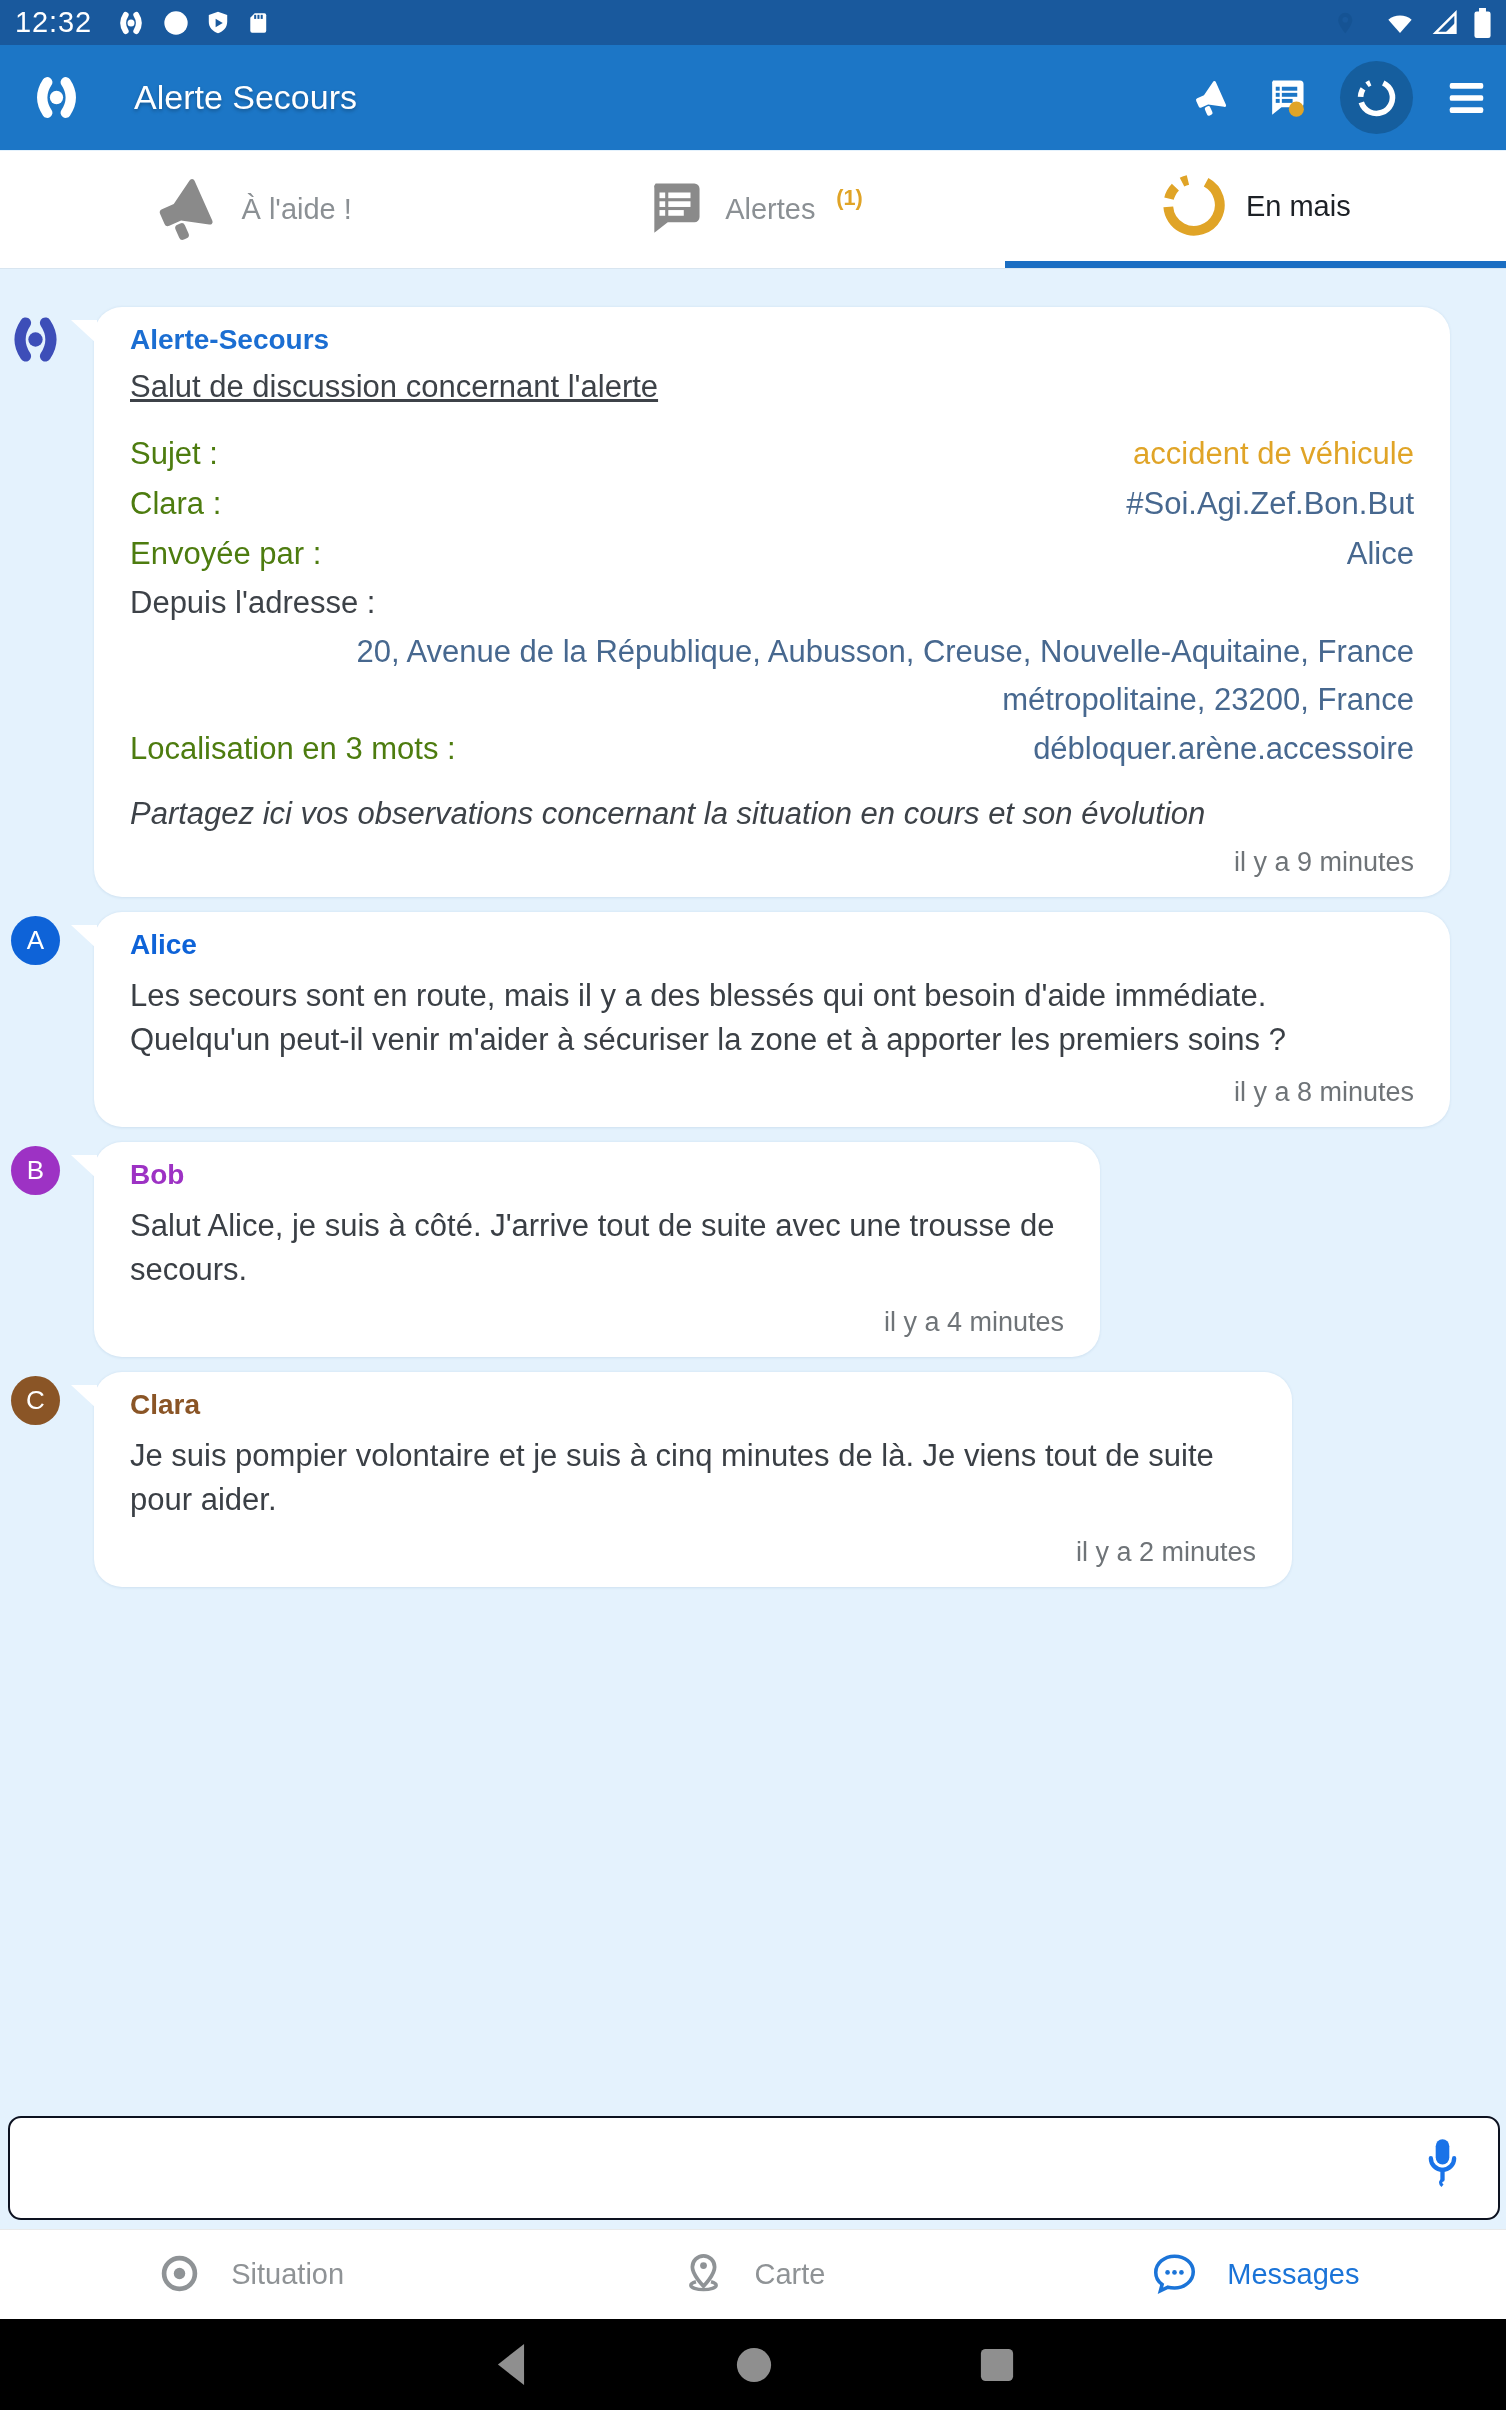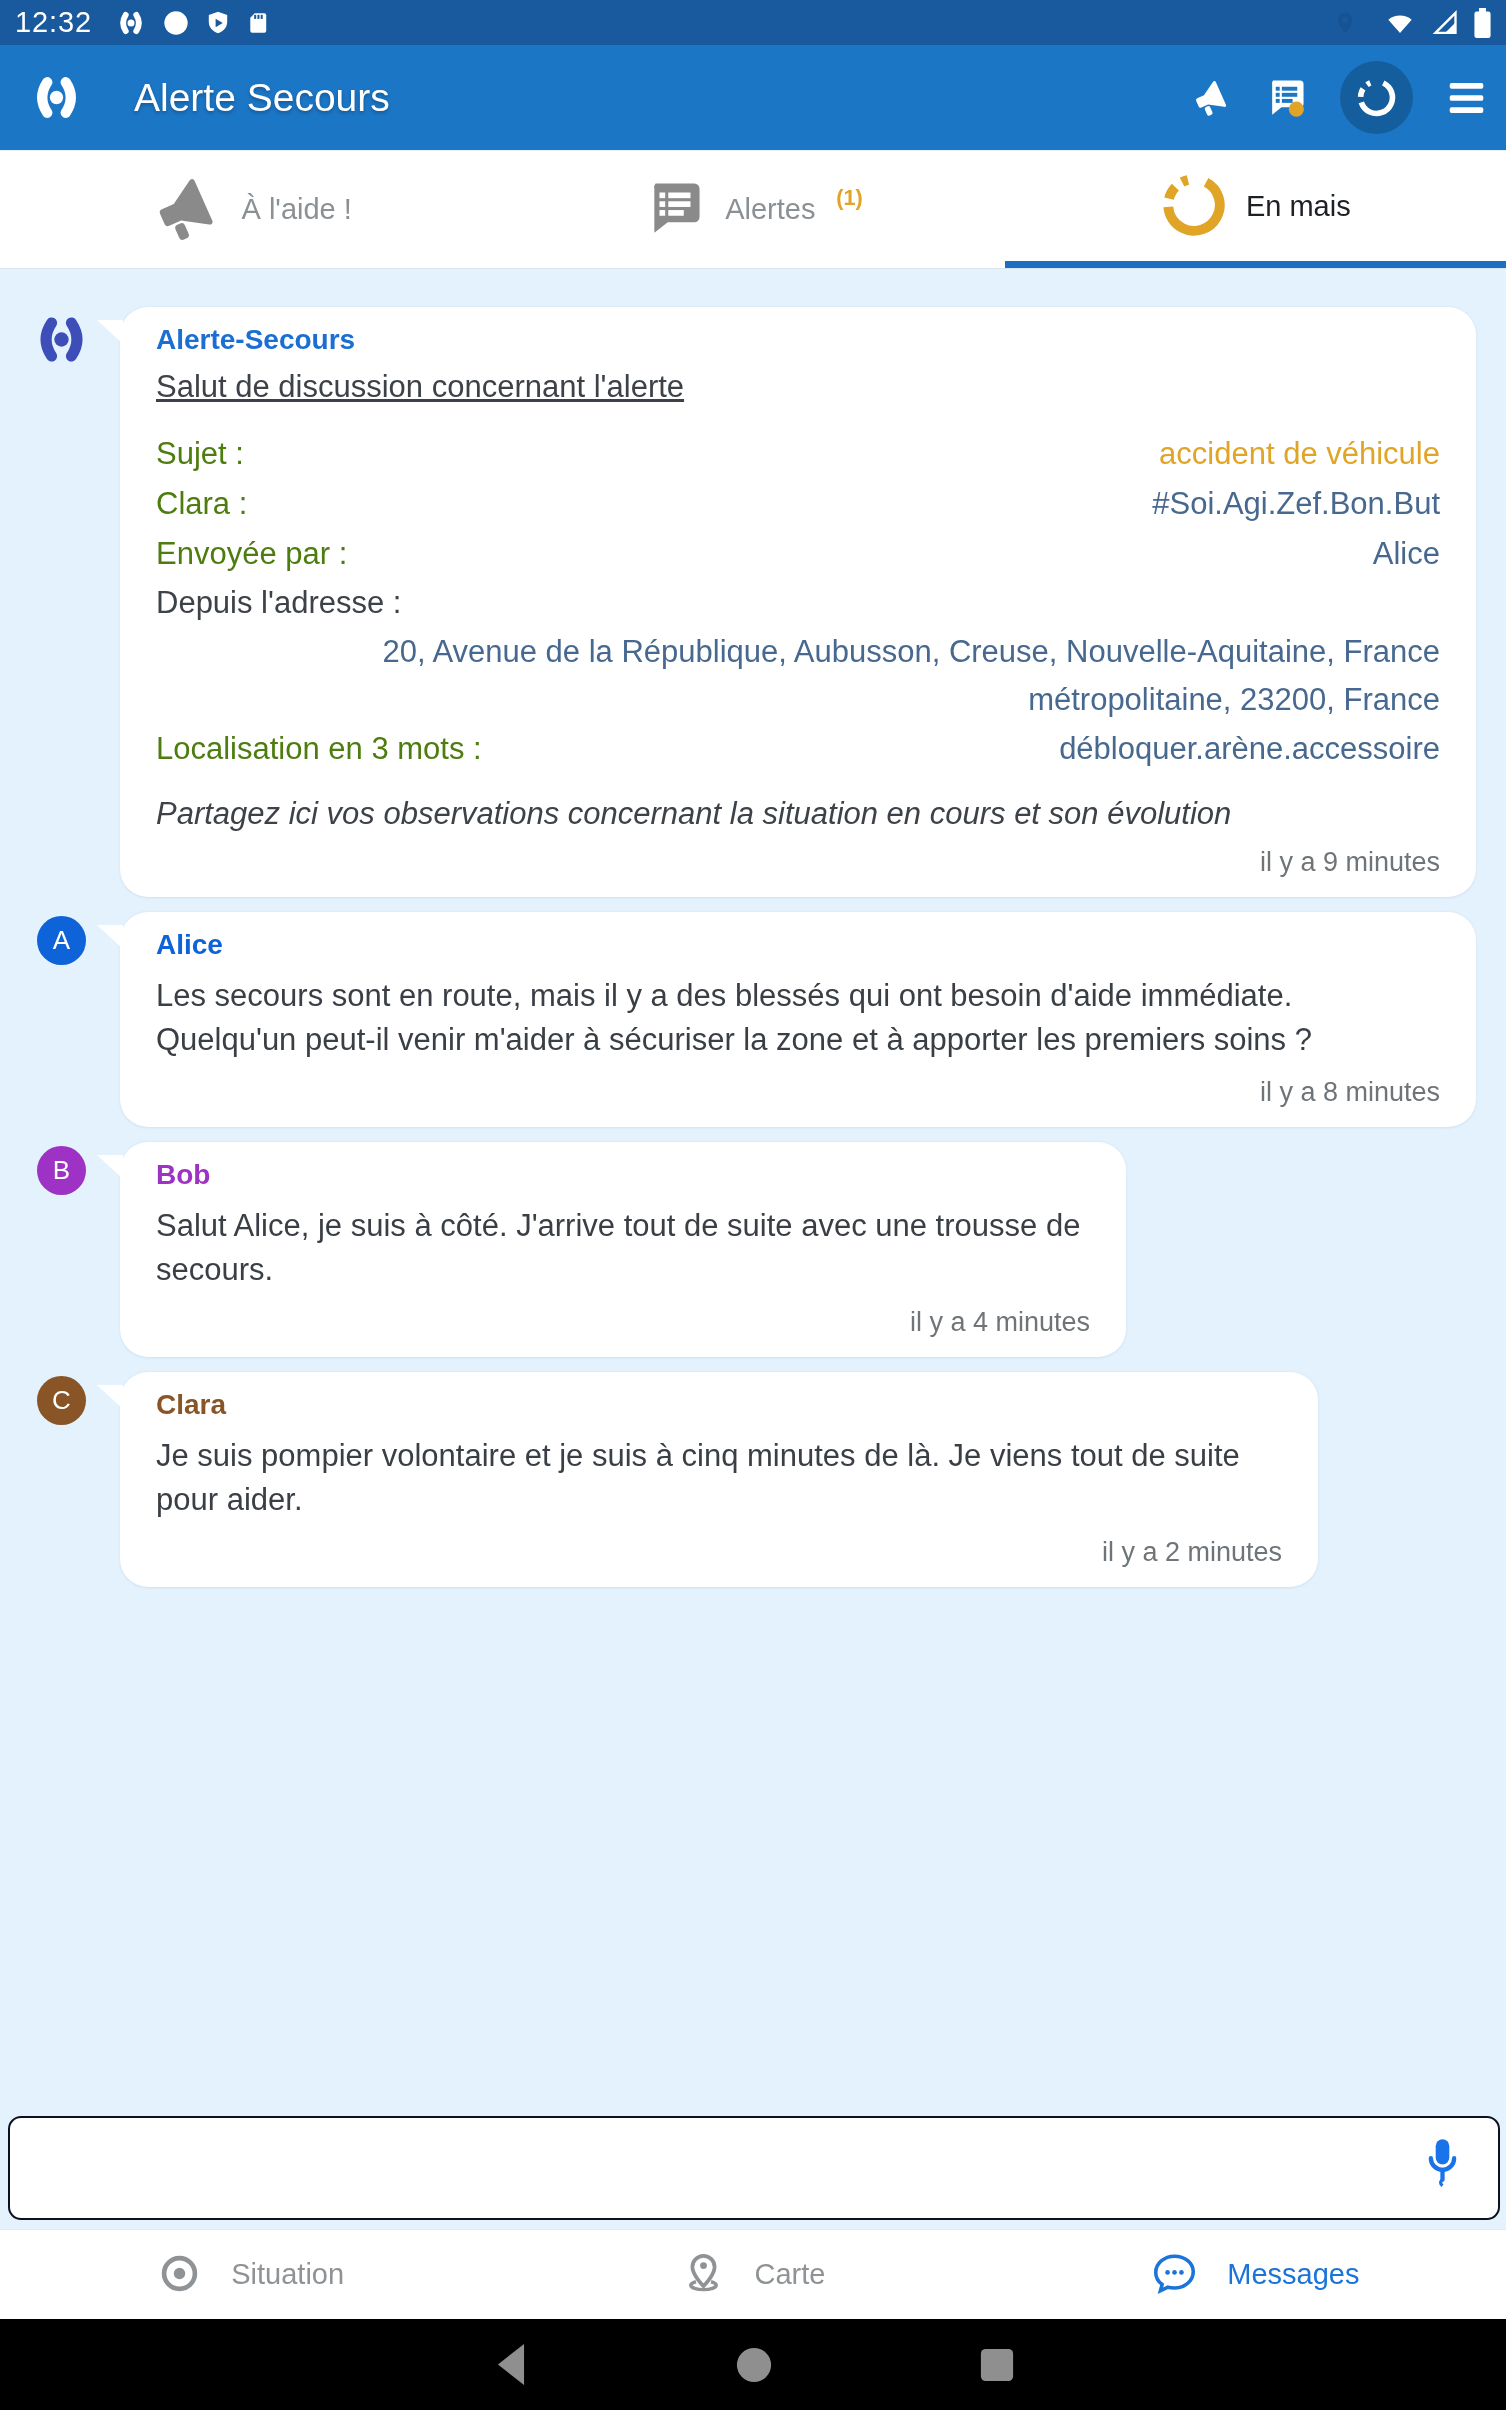--- a/index.html
+++ b/index.html
@@ -17,38 +17,38 @@
   .status-time{font-size:29px;letter-spacing:0.9px;margin-right:22.6px;}
   .sb-ico{display:inline-flex;margin-right:15px;align-items:center;}
   .sb-right{margin-left:auto;display:flex;align-items:center;gap:13px;}
   
   .app-bar{
     position:absolute;left:0;top:45px;width:1507px;height:105px;
     background:#1c76c6;display:flex;align-items:center;
     padding:0 19px;box-sizing:border-box;
   }
   .app-logo{width:49px;height:49px;margin-left:13px;margin-right:53px;display:flex;}
-  .app-title{color:#fff;font-size:39px;text-shadow:0 1.9px 3.8px rgba(0,0,0,.28);}
+  .app-title{color:#fff;font-size:34px;text-shadow:0 1.9px 3.8px rgba(0,0,0,.28);}
   .app-actions{margin-left:auto;display:flex;align-items:center;gap:32px;}
   .act-btn{width:43px;height:43px;display:flex;align-items:center;justify-content:center;position:relative;}
   .spinner-wrap{width:73px;height:73px;border-radius:50%;background:#155e9e;display:flex;align-items:center;justify-content:center;}
   
   .tab-bar{
     position:absolute;left:0;top:151px;width:1507px;height:117px;
     background:#fff;display:flex;box-shadow:0 0.9px 0 rgba(0,0,0,.06);
   }
   .tab{flex:1;display:flex;align-items:center;justify-content:center;gap:19px;position:relative;}
   .tab-label{font-size:29px;color:#8b9094;}
   .tab.active .tab-label{color:#1d2126;}
   .tab.active{border-bottom:7.5px solid #1b6ec2;box-sizing:border-box;}
   .tab-badge{font-size:21.7px;color:#e0a427;font-weight:bold;position:relative;top:-11.3px;margin-left:1.9px;}
   
   .chat{
     position:absolute;left:0;top:275px;width:1199px;height:2136px;
-    background:#e4f2fd;box-sizing:border-box;padding-top:32px;padding-left:26px;
+    background:#e4f2fd;box-sizing:border-box;padding-top:32px;
   }
   .msg-row{position:relative;margin:0 56px 15px 94px;}
   .avatar{
     position:absolute;left:-83px;top:3.8px;width:49px;height:49px;border-radius:50%;
     color:#fff;font-size:26px;display:flex;align-items:center;justify-content:center;
   }
   .avatar-logo{position:absolute;left:-85px;top:5.6px;width:53px;height:53px;display:flex;}
   .bubble{
     position:relative;background:#fff;border-radius:28px;
     padding:15px 36px 19px 36px;box-shadow:0 0.9px 2.8px rgba(21,80,130,.10);

